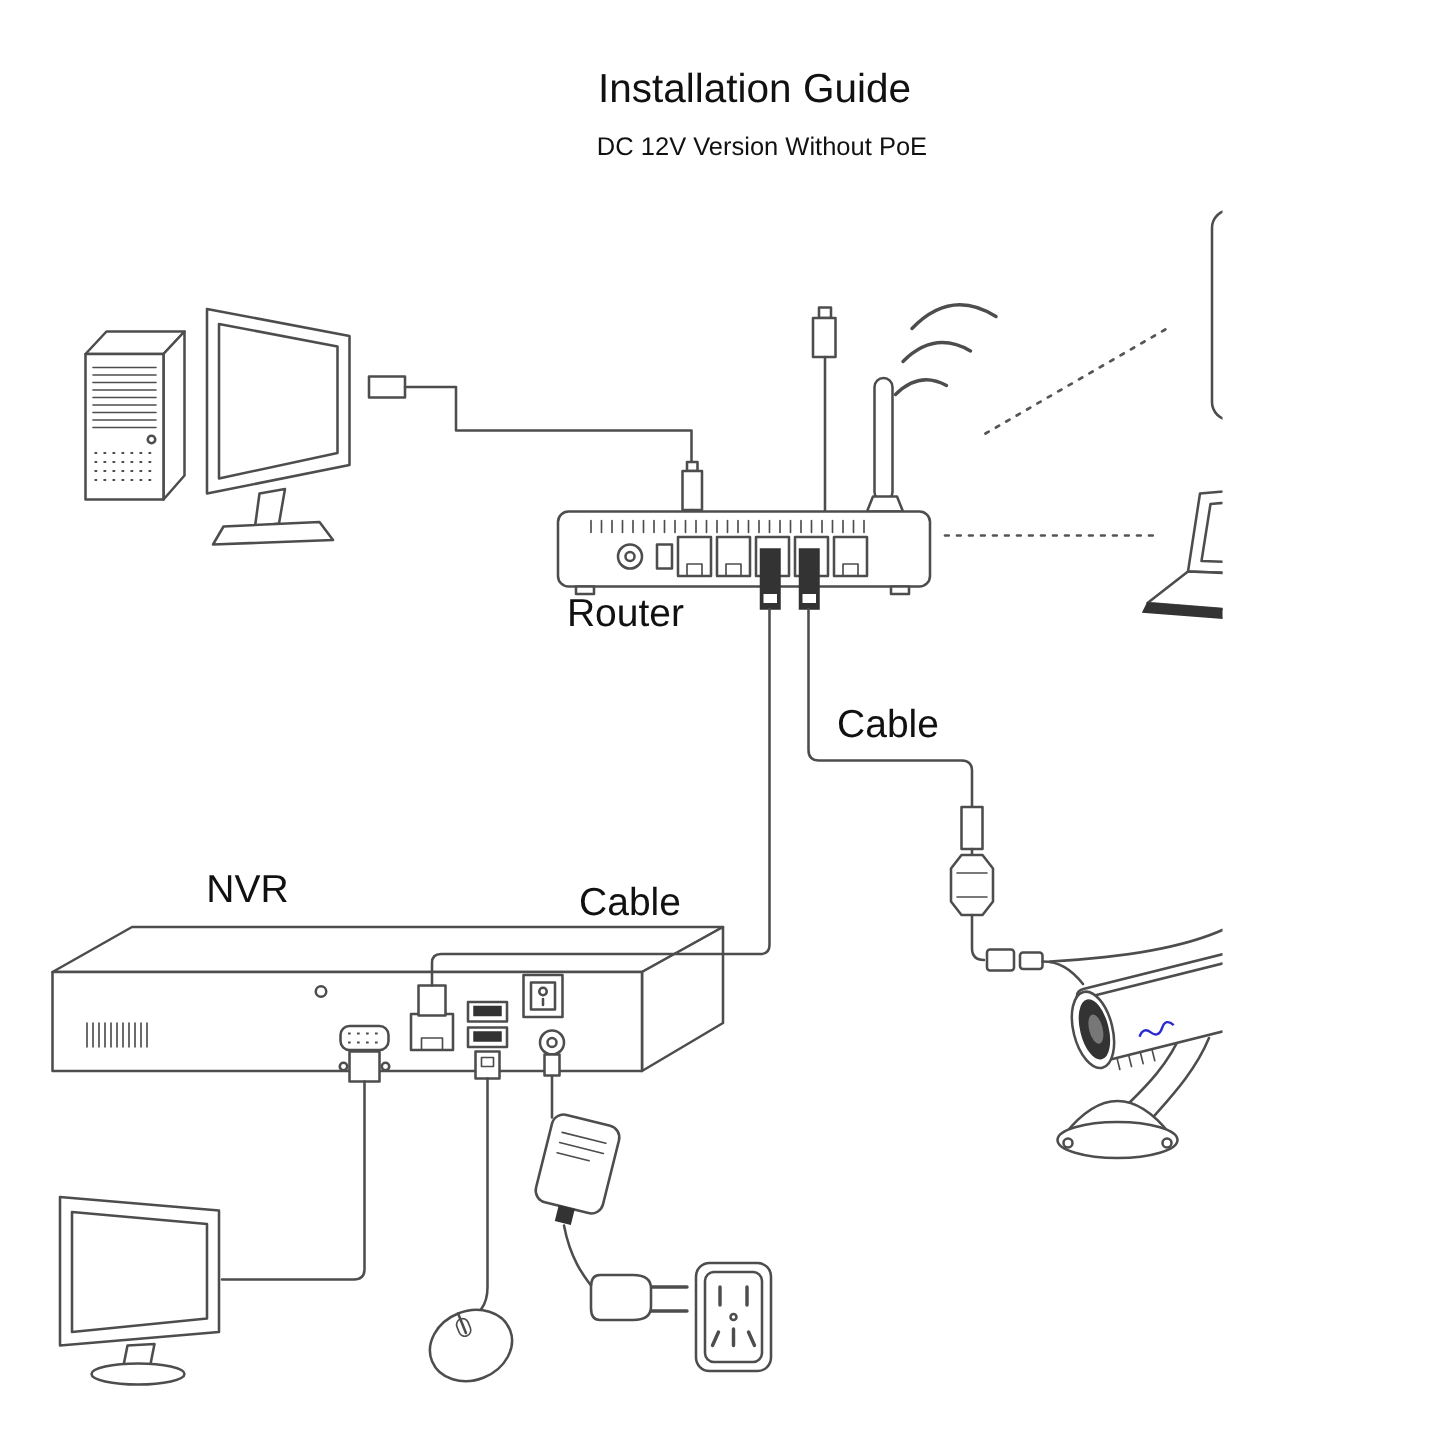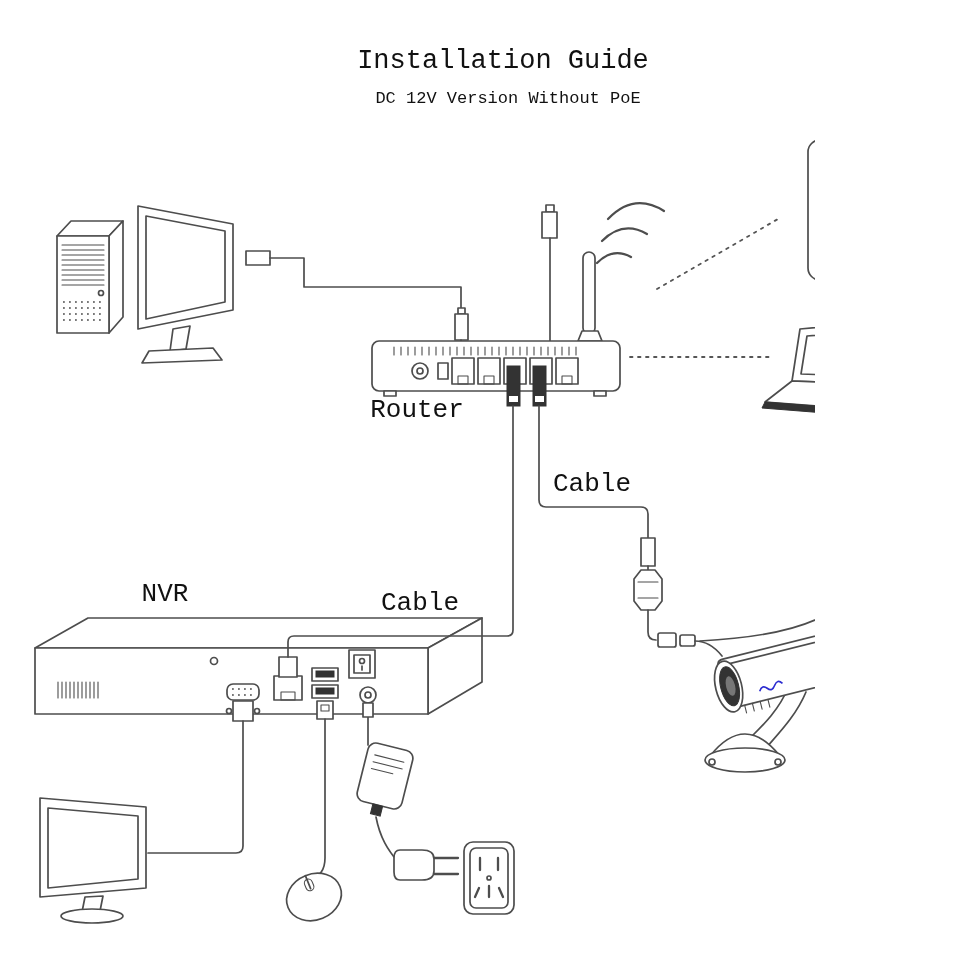--- a/index.html
+++ b/index.html
@@ -1,17 +1,17 @@
 <!DOCTYPE html>
 <html style="--background: #ffffff; --line: #4d4d4d; --dark-fill: #333333; --text: #111111; --camera-logo-blue: #2b2bd0;"><head>
 <meta charset="utf-8">
 <style>
   html,body { margin:0; padding:0; background:#fff; }
   .page { width:815px; height:960px; position:relative; background:var(--background,#ffffff);
-          font-family:Liberation Mono, monospace; overflow:hidden; }
+          font-family:Liberation Sans, sans-serif; overflow:hidden; }
   svg { display:block; }
   .s    { fill:none; stroke:var(--line,#4d4d4d); stroke-width:1.7; stroke-linecap:round; stroke-linejoin:round; }
   .sw   { fill:#ffffff; stroke:var(--line,#4d4d4d); stroke-width:1.7; stroke-linejoin:round; }
   .sd   { fill:var(--dark-fill,#333333); stroke:var(--dark-fill,#333333); stroke-width:1; }
   .thin { stroke-width:1.1; }
   .w2   { stroke-width:2.3; }
   .dots { fill:none; stroke:var(--line,#4d4d4d); stroke-width:1.3; stroke-dasharray:1.8 4.2; }
   .dot  { fill:none; stroke:#555; stroke-width:1.8; stroke-dasharray:2.5 5.5; stroke-linecap:round; }
   .blue { fill:none; stroke:var(--camera-logo-blue,#2b2bd0); stroke-width:1.6; }
   text  { fill:var(--text,#111111); }

